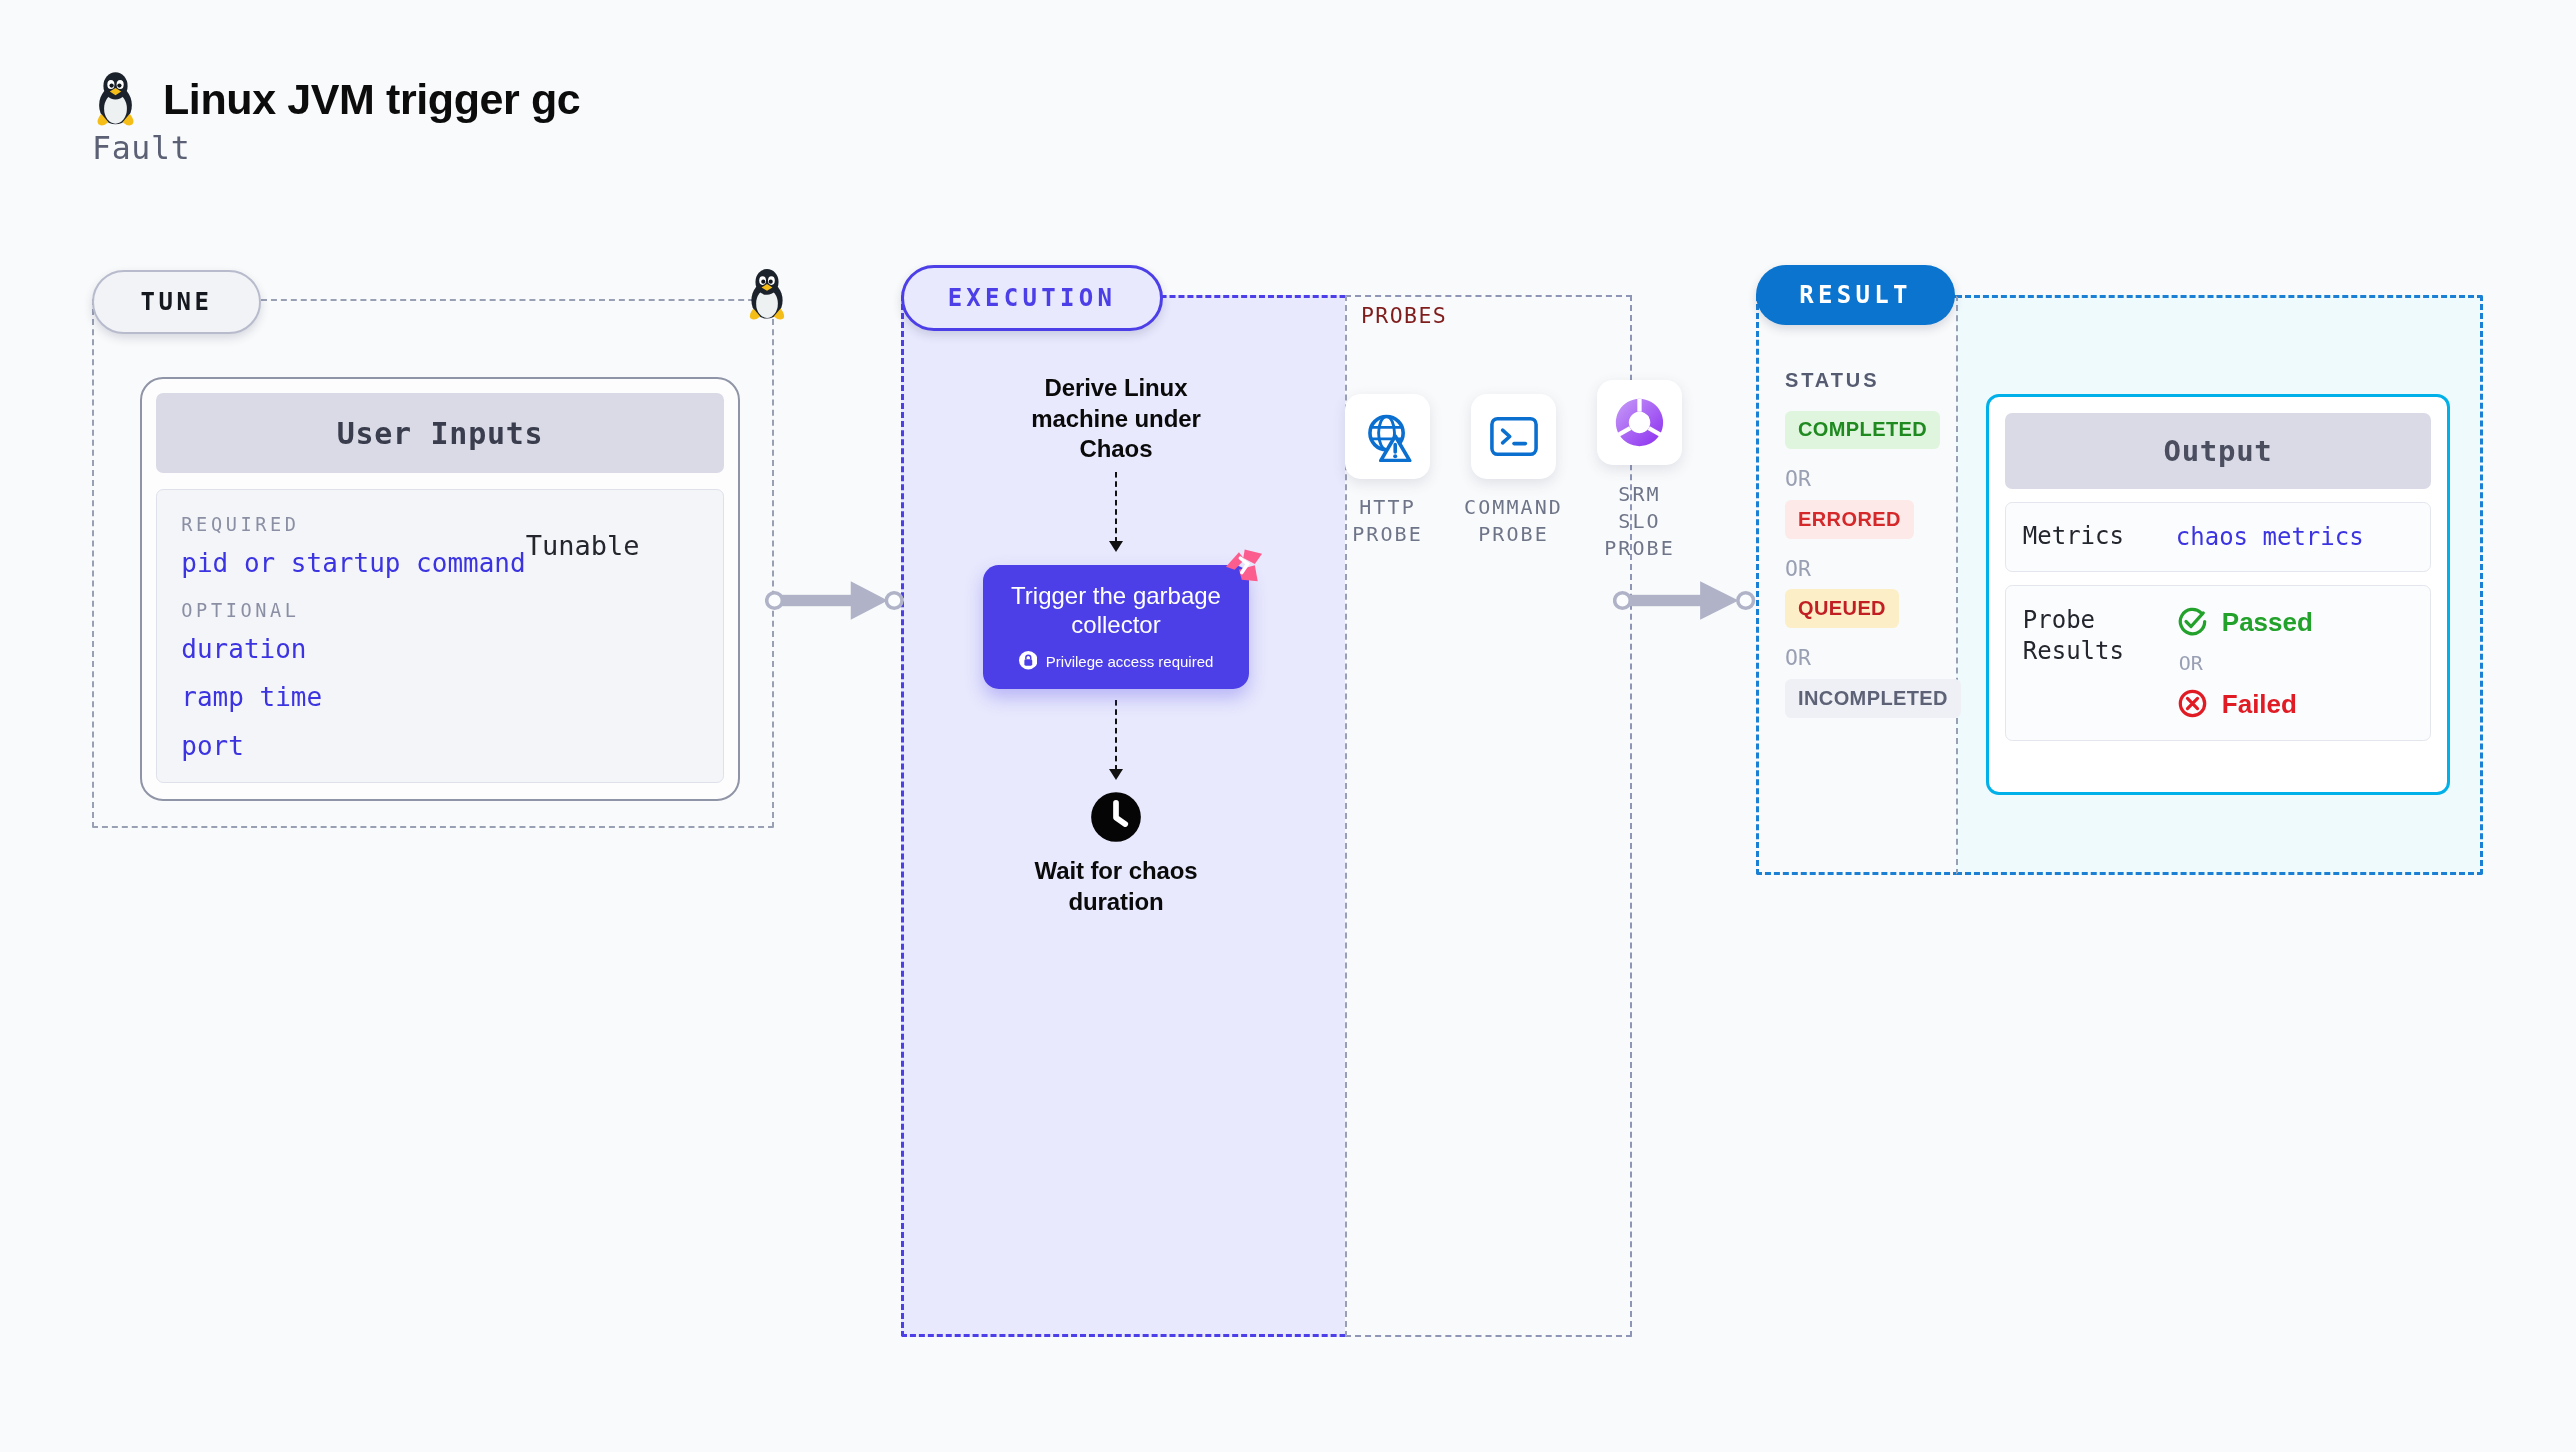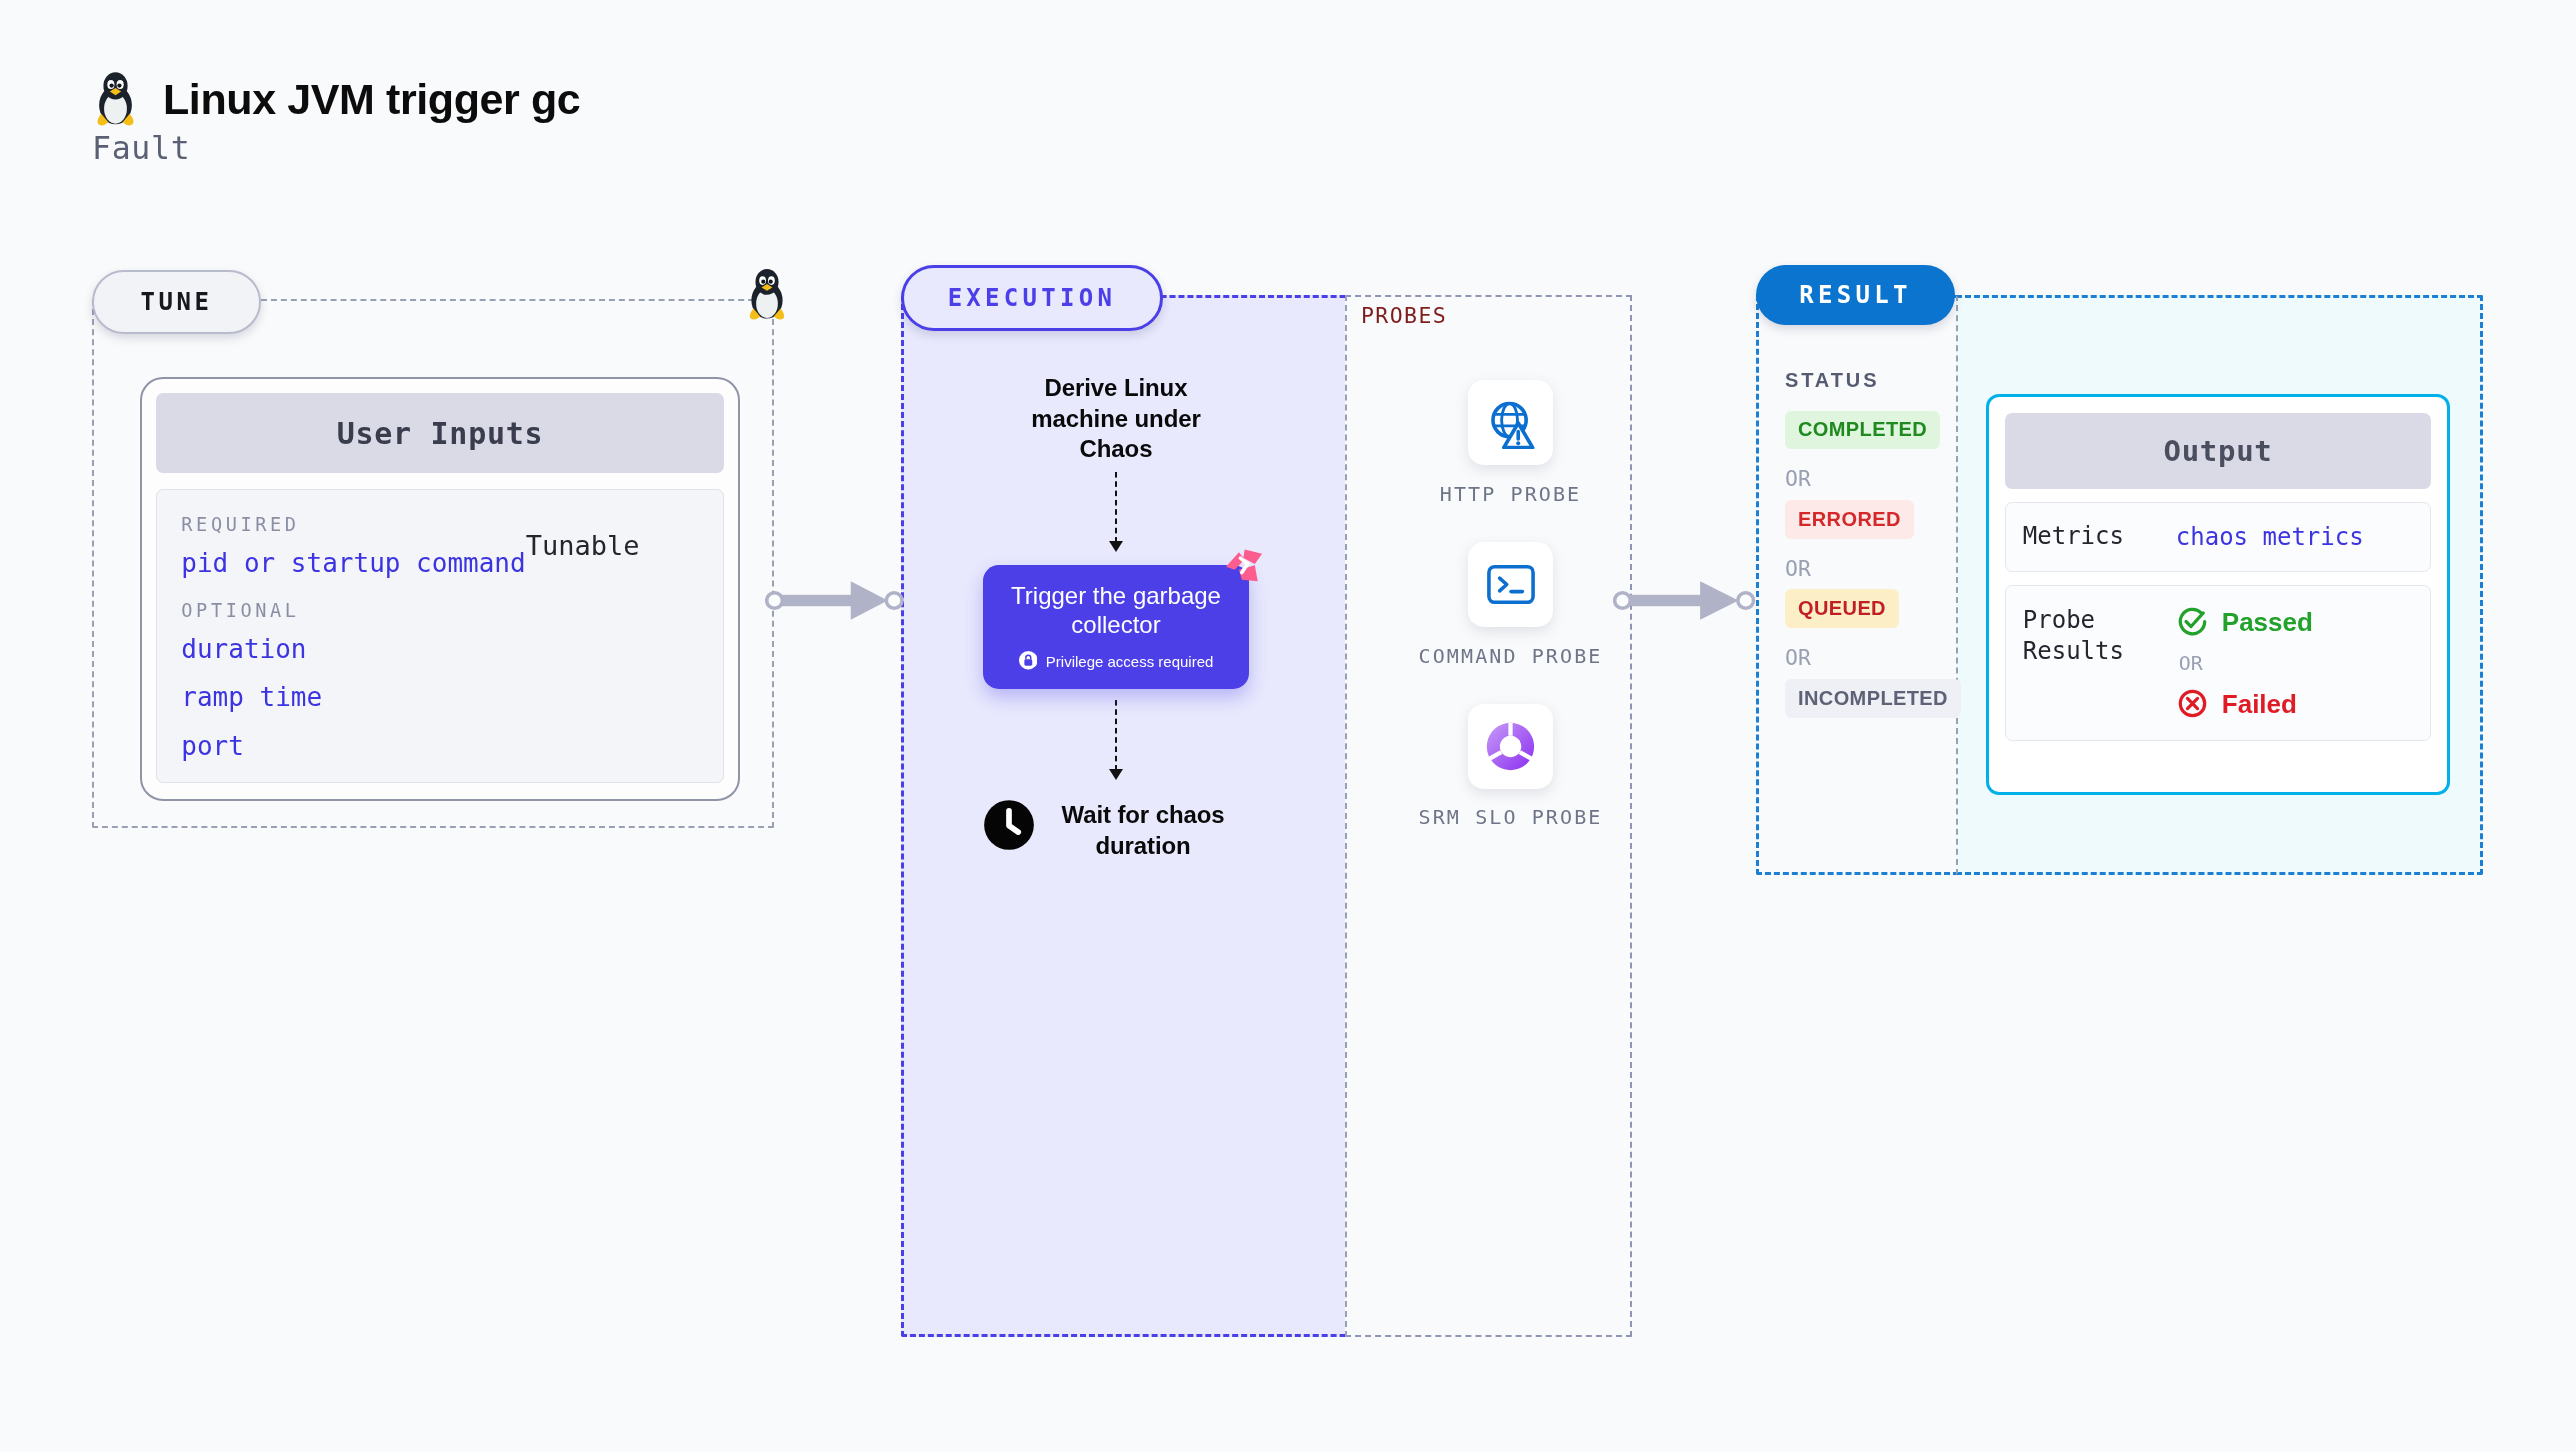--- a/index.html
+++ b/index.html
@@ -113,25 +113,25 @@
     box-shadow:0 8.6px 18.6px rgba(76,63,232,.30);
   }
   #exec-action-title{
     font-size:24px;font-weight:400;color:#fff;text-align:center;line-height:1.22;
   }
   #exec-priv{
     display:flex;align-items:center;gap:8.6px;margin-top:11.5px;
     font-size:15px;color:#fff;font-weight:400;
   }
   #chaos-badge{position:absolute;right:-15.8px;top:-17px;}
-  #clock-wrap{margin-top:10px;display:flex;flex-direction:row;align-items:center;}
+  #clock-wrap{margin-top:10px;display:flex;flex-direction:column;align-items:center;}
 
   
   #probes-items{position:absolute;left:1345px;top:380px;width:287px;z-index:8;
-    display:flex;flex-direction:column;align-items:center;gap:34px;padding-left:22px;}
+    display:flex;flex-direction:row;align-items:center;gap:34px;}
   .probe{display:flex;flex-direction:column;align-items:center;width:215px;}
   .probe-icon{
     width:85px;height:85px;border-radius:15.8px;background:#fff;
     display:flex;align-items:center;justify-content:center;
     box-shadow:0 4.3px 13px rgba(60,70,110,.13);
   }
   .probe-label{
     margin-top:15.8px;text-align:center;line-height:1.35;
     font-family:"DejaVu Sans Mono","Liberation Mono",monospace;
     font-size:20px;color:#6f7589;letter-spacing:2.1px;

